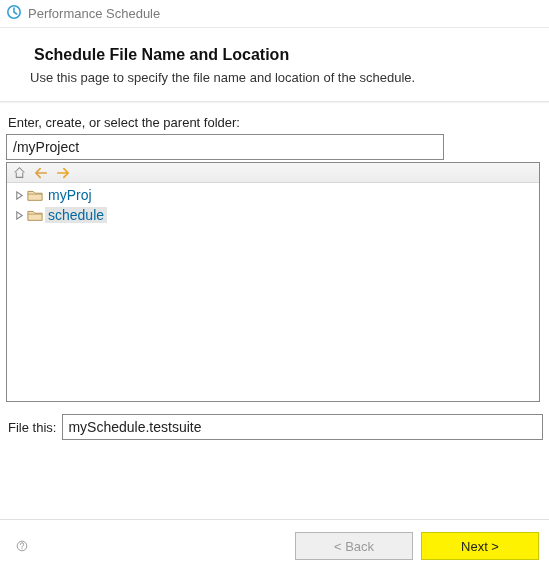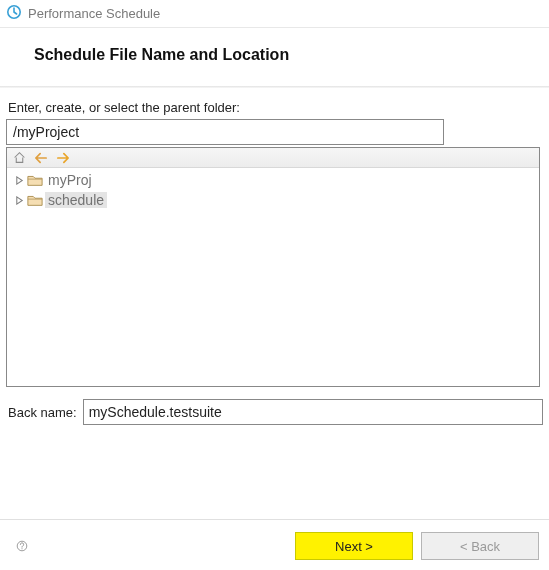--- a/index.html
+++ b/index.html
@@ -87,21 +87,21 @@
     height: 218px;
     overflow: auto;
     padding: 2px 0;
   }
   .tree-row {
     display: flex;
     align-items: center;
     height: 20px;
     padding-left: 6px;
     font-size: 14px;
-    color: #737373;
+    color: #0369a1;
     gap: 2px;
   }
   .tree-row .expander {
     width: 12px; height: 12px;
     display: inline-flex;
     align-items: center;
     justify-content: center;
     color: #6a6a6a;
     font-size: 10px;
   }
@@ -206,20 +206,21 @@
     <svg width="16" height="16" viewBox="0 0 16 16">
       <circle cx="8" cy="8" r="6.2" fill="none" stroke="#39a0d6" stroke-width="1.6"></circle>
       <path d="M8 4 v4 l2.6 2" fill="none" stroke="#39a0d6" stroke-width="1.6" stroke-linecap="round"></path>
     </svg>
   </span>
   <span class="titlebar-text">Performance Schedule</span>
 </div>
 
 <div class="header-area">
   <h1>Schedule File Name and Location</h1>
+  <div class="desc">Use this page to specify the file name and location of the schedule.</div>
 </div>
 <div class="divider"></div>
 
 <div class="body-area">
   <div class="label-row">Enter, create, or select the parent folder:</div>
   <input class="path-input" type="text" value="/myProject" style="">
 
   <div class="tree-panel">
     <div class="tree-toolbar">
       <span class="tb-icon">
@@ -264,21 +265,21 @@
             <path d="M1 3 h6 l2 2 h8 v8 h-16 z" fill="#f5deb3" stroke="#a88b4a"></path>
             <path d="M1 6 h16" stroke="#b89c62"></path>
           </svg>
         </span>
         <span class="tree-label">schedule</span>
       </div>
     </div>
   </div>
 
   <div class="filename-row">
-    <span class="lbl">Back name:</span>
+    <span class="lbl">File this:</span>
     <div class="filename-input-wrap" style="position:relative;">
       <div class="hl-layer">
         <span class="hl">mySchedule</span><span>.mySchedule</span>
       </div>
       <input class="filename-input" type="text" style="position: relative; background: transparent; color: transparent; caret-color: rgb(0, 0, 0);" value="mySchedule.testsuite">
       <div style="position:absolute; left:1px; top:1px; height:24px; display:flex; align-items:center; padding:0 5px; font-size:14px; pointer-events:none; white-space:pre;">
         <span>mySchedule.testsuite</span>
       </div>
     </div>
   </div>
@@ -286,15 +287,15 @@
 
 <div class="button-bar">
   <button class="help-btn">
     <svg width="20" height="20" viewBox="0 0 20 20">
       <circle cx="10" cy="10" r="8" fill="none" stroke="#8a8a8a" stroke-width="1.4"></circle>
       <path d="M7.2 7.5 a2.8 2.8 0 1 1 3.6 2.7 c-0.8 0.3 -0.8 1 -0.8 1.8" fill="none" stroke="#8a8a8a" stroke-width="1.4" stroke-linecap="round"></path>
       <circle cx="10" cy="14.6" r="0.95" fill="#8a8a8a"></circle>
     </svg>
   </button>
   <span class="spacer"></span>
+  <button class="wiz-btn disabled">&lt; Back</button>
   <button class="wiz-btn highlight">Next &gt;</button>
-  <button class="wiz-btn disabled">&lt; Back</button>
 </div>
 
 </body></html>

